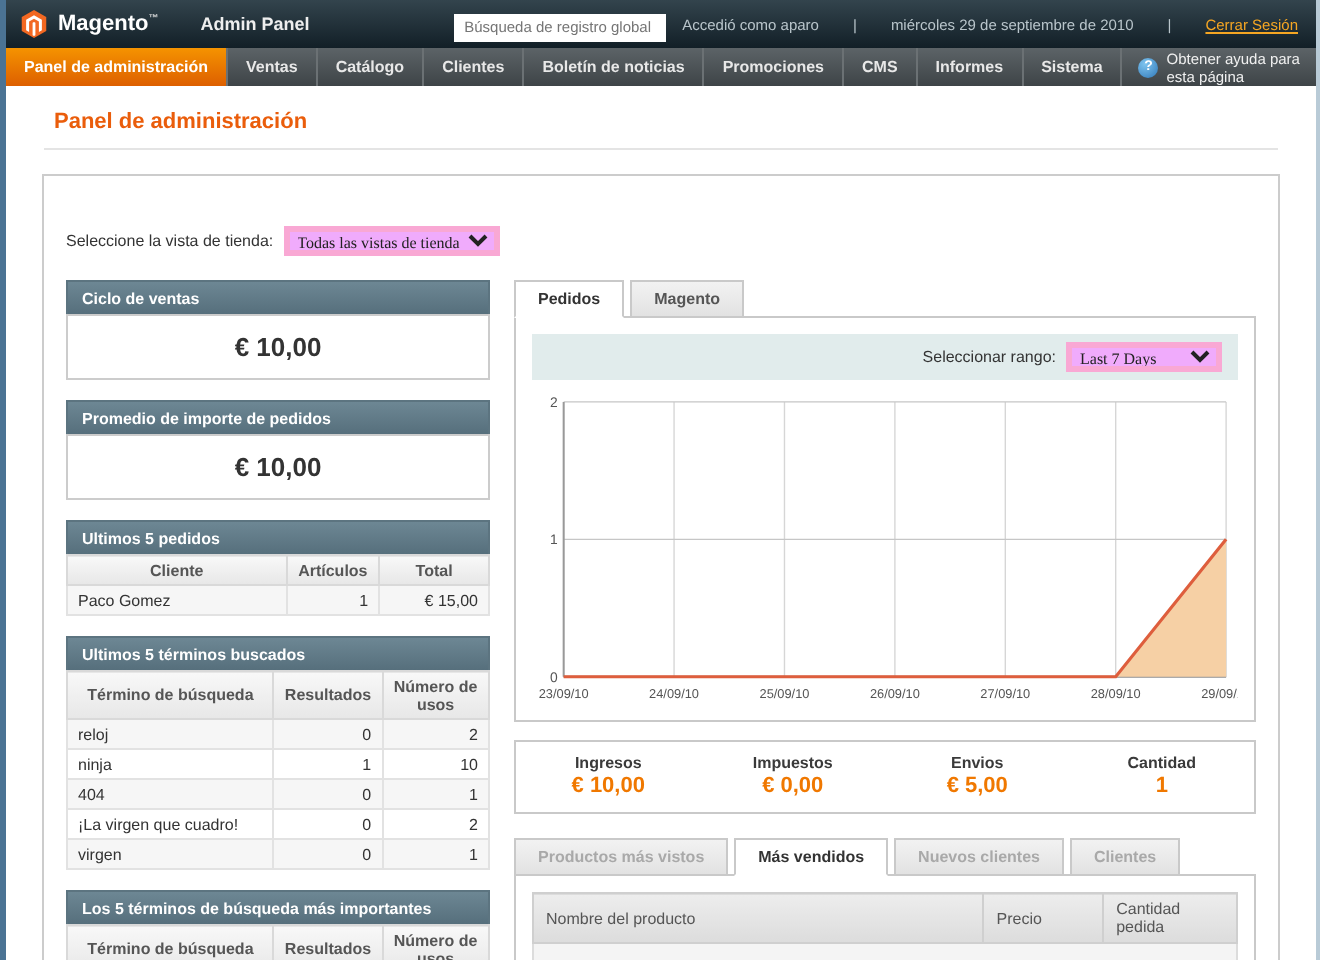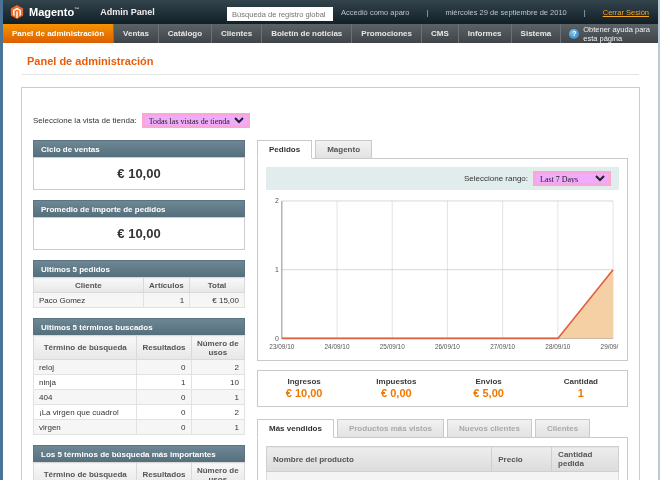--- a/index.html
+++ b/index.html
@@ -105,21 +105,21 @@
   .chart-wrap svg { width:100%; display:block; }
   .stats-box { border:1px solid #c9c9c9; margin-top:9px; display:flex; padding:6px 0 7px; background:#fff; }
   .stat-cell { flex:1; text-align:center; }
   .stat-label { font-size:8px; font-weight:bold; color:#3a3a3a; }
   .stat-val { font-size:11px; font-weight:bold; color:#f07800; margin-top:1px; }
   .grid-block { margin-top:12px; }
   .grid-panel { border:1px solid #c9c9c9; background:#fff; padding:8px; }
   .grid-panel table { width:100%; border-collapse:collapse; font-size:8px; }
   .grid-panel th {
     background:linear-gradient(#ededed,#dcdcdc); border:1px solid #cfcfcf;
-    color:#555; font-weight:bold; text-align:left; padding:3px 6px;
+    color:#555; font-weight:normal; text-align:left; padding:3px 6px;
   }
   .grid-panel td.empty {
     border:1px solid #dcdcdc; background:#f4f4f4; text-align:center;
     color:#333; padding:12px 0 20px; font-size:8px;
   }
 </style>
 </head>
 <body>
 
 <div class="window">
@@ -272,21 +272,21 @@
 
       <div class="col-right">
 
         <div class="tabs">
           <div class="tab active">Pedidos</div>
           <div class="tab">Magento</div>
         </div>
 
         <div class="chart-panel">
           <div class="range-bar">
-            <span>Seleccione rango:</span>
+            <span>Seleccionar rango:</span>
             <select style="width:78px">
               <option>Last 7 Days</option>
             </select>
           </div>
           <div class="chart-wrap">
             <svg viewBox="0 0 357 158" xmlns="http://www.w3.org/2000/svg">
                 <rect x="16" y="5" width="335" height="139" fill="#ffffff"></rect>
                 <line x1="16" y1="5" x2="16" y2="144" stroke="#d6d6d6" stroke-width="0.7"></line>
                 <line x1="71.83333333333334" y1="5" x2="71.83333333333334" y2="144" stroke="#d6d6d6" stroke-width="0.7"></line>
                 <line x1="127.66666666666667" y1="5" x2="127.66666666666667" y2="144" stroke="#d6d6d6" stroke-width="0.7"></line>
@@ -329,22 +329,22 @@
             <div class="stat-val">€ 5,00</div>
           </div>
           <div class="stat-cell">
             <div class="stat-label">Cantidad</div>
             <div class="stat-val">1</div>
           </div>
         </div>
 
         <div class="grid-block">
           <div class="tabs">
+            <div class="tab dim">Productos más vistos</div>
             <div class="tab active">Más vendidos</div>
-            <div class="tab dim">Productos más vistos</div>
             <div class="tab dim">Nuevos clientes</div>
             <div class="tab dim">Clientes</div>
           </div>
           <div class="grid-panel">
             <table>
               <thead>
                 <tr>
                   <th style="width:64%">Nombre del producto</th>
                   <th style="width:17%">Precio</th>
                   <th style="width:19%">Cantidad pedida</th>

